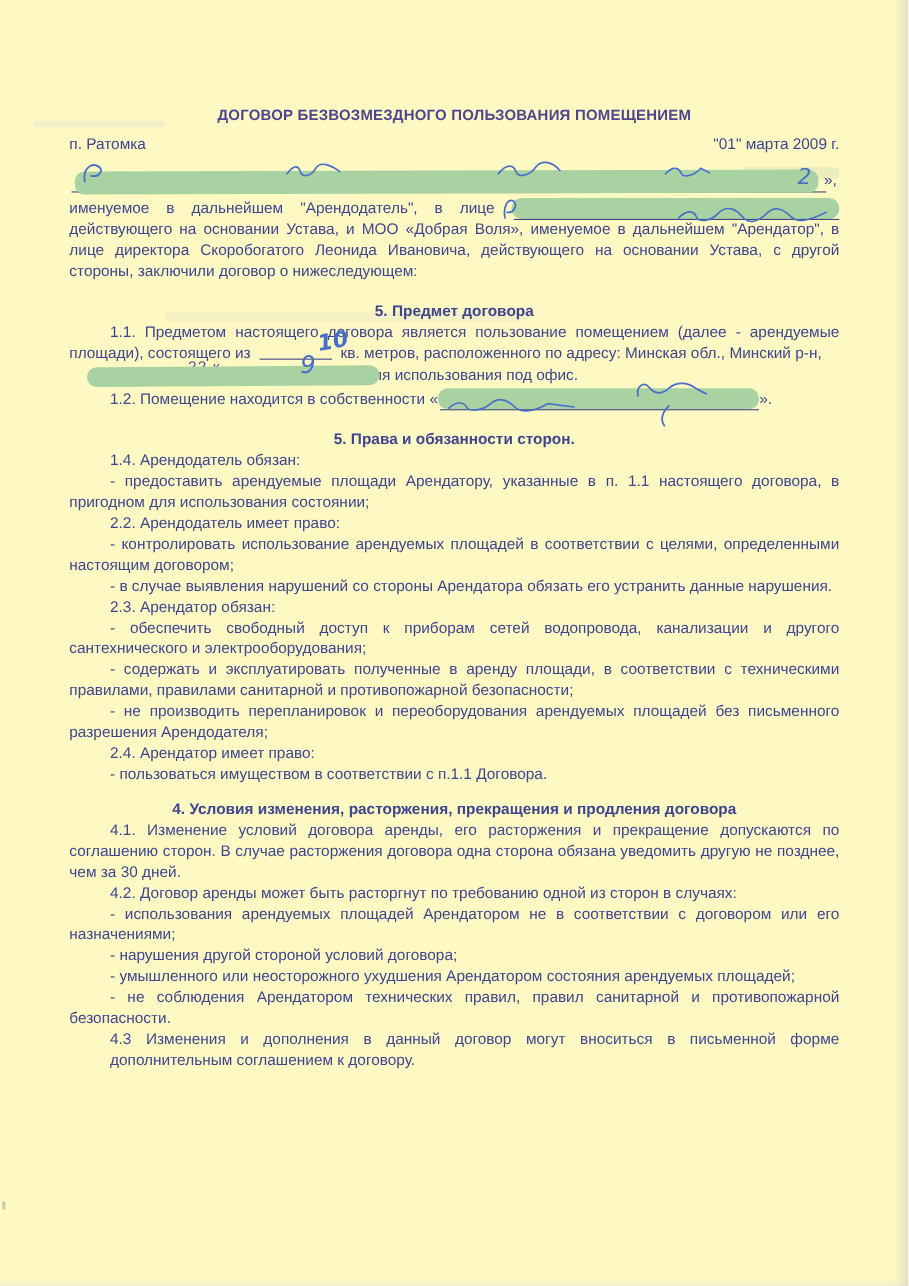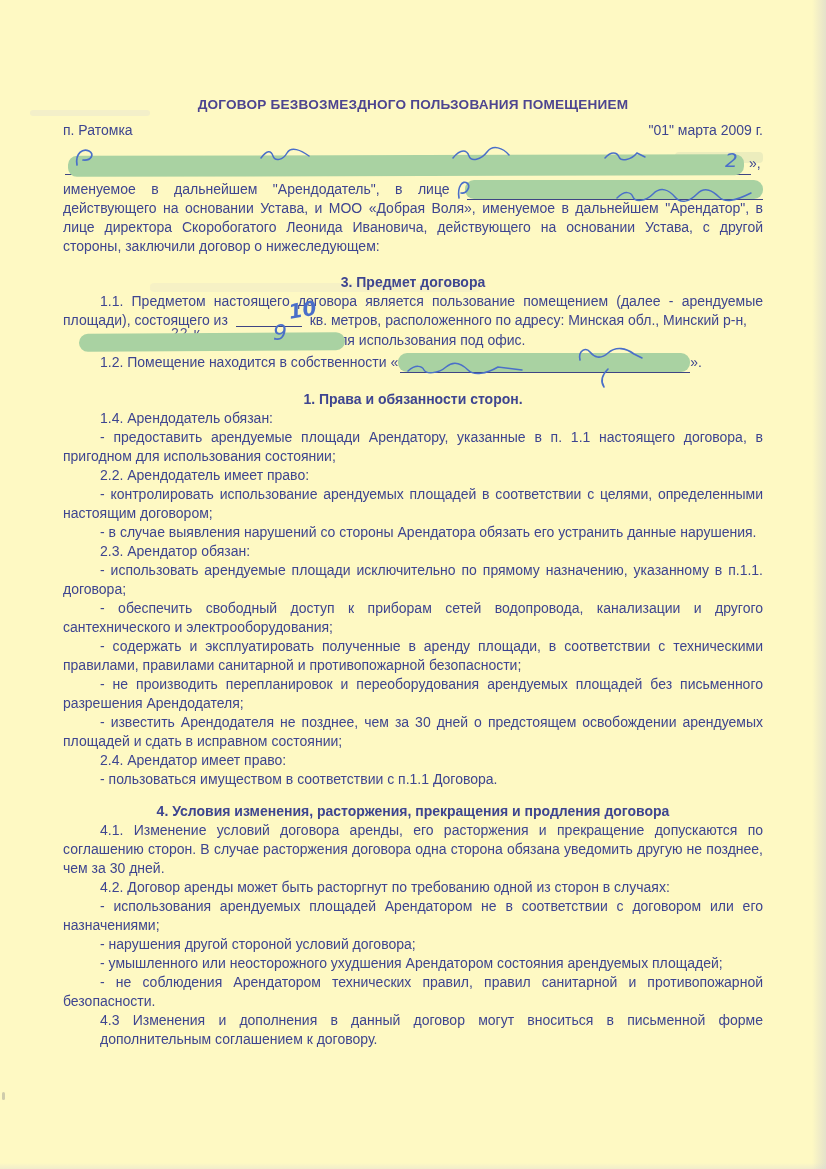--- a/index.html
+++ b/index.html
@@ -99,21 +99,21 @@
         <span class="rule2"></span>
         <svg class="sq" style="left:-10px;top:-2px" width="18" height="22" viewBox="0 0 18 22">
             <path d="M4 20 C2 8,8 2,12 5 C16 8,12 16,6 15" stroke="#4a6fc9" stroke-width="1.6" fill="none" stroke-linecap="round"></path>
           </svg>
         <svg class="sq" style="left:150px;top:8px" width="140" height="16" viewBox="0 0 140 16">
             <path d="M2 10 C10 2,16 4,18 9 S30 14,38 6 S54 2,60 9 S74 14,82 6 S98 3,104 9 S120 13,136 5" stroke="#4a6fc9" stroke-width="1.5" fill="none" stroke-linecap="round"></path>
           </svg>
       </span>
       <span>действующего на основании Устава, и МОО «Добрая Воля», именуемое в дальнейшем "Арендатор", в лице директора Скоробогатого Леонида Ивановича, действующего на основании Устава, с другой стороны, заключили договор о нижеследующем:</span></p>
 
-    <div class="heading h1">3. Предмет договора</div>
+    <div class="heading h1">5. Предмет договора</div>
 
     <p><span>1.1. Предметом настоящего договора является пользование помещением (далее - арендуемые площади), состоящего из</span>
       <span class="blank10"><span class="hand">10</span></span>
       <span>кв. метров, расположенного по адресу: Минская обл., Минский р-н,</span></p>
 
     <div class="addr-line">
       <span class="addr-frag">22 к</span>
       <div class="bar addr-bar"></div>
       <span class="hand addr-hand9">9</span>
       <div class="addr-rule"></div>
@@ -126,33 +126,31 @@
             <path d="M2 9 C10 2,16 4,18 8 S32 12,40 5 S56 2,62 8 S80 12,92 5 L116 8" stroke="#4a6fc9" stroke-width="1.5" fill="none" stroke-linecap="round"></path>
           </svg>
         <svg class="sq" style="left:178px;top:-7px" width="70" height="18" viewBox="0 0 70 18">
             <path d="M4 14 C2 4,10 1,14 6 S24 14,32 7 S50 2,58 8 L66 12" stroke="#4a6fc9" stroke-width="1.6" fill="none" stroke-linecap="round"></path>
           </svg>
         <svg class="sq" style="left:198px;top:14px" width="16" height="22" viewBox="0 0 16 22">
             <path d="M12 2 C6 8,4 14,8 20" stroke="#4a6fc9" stroke-width="1.6" fill="none" stroke-linecap="round"></path>
           </svg>
       </span><span>».</span></div>
 
-    <div class="heading h2">1. Права и обязанности сторон.</div>
+    <div class="heading h2">5. Права и обязанности сторон.</div>
 
     <p>1.4. Арендодатель обязан:</p>
     <p>- предоставить арендуемые площади Арендатору, указанные в п. 1.1 настоящего договора, в пригодном для использования состоянии;</p>
     <p>2.2. Арендодатель имеет право:</p>
     <p>- контролировать использование арендуемых площадей в соответствии с целями, определенными настоящим договором;</p>
     <p>- в случае выявления нарушений со стороны Арендатора обязать его устранить данные нарушения.</p>
     <p>2.3. Арендатор обязан:</p>
-    <p>- использовать арендуемые площади исключительно по прямому назначению, указанному в п.1.1. договора;</p>
     <p>- обеспечить свободный доступ к приборам сетей водопровода, канализации и другого сантехнического и электрооборудования;</p>
     <p>- содержать и эксплуатировать полученные в аренду площади, в соответствии с техническими правилами, правилами санитарной и противопожарной безопасности;</p>
     <p>- не производить перепланировок и переоборудования арендуемых площадей без письменного разрешения Арендодателя;</p>
-    <p>- известить Арендодателя не позднее, чем за 30 дней о предстоящем освобождении арендуемых площадей и сдать в исправном состоянии;</p>
     <p>2.4. Арендатор имеет право:</p>
     <p>- пользоваться имуществом в соответствии с п.1.1 Договора.</p>
 
     <div class="heading h4">4. Условия изменения, расторжения, прекращения и продления договора</div>
 
     <p>4.1. Изменение условий договора аренды, его расторжения и прекращение допускаются по соглашению сторон. В случае расторжения договора одна сторона обязана уведомить другую не позднее, чем за 30 дней.</p>
     <p>4.2. Договор аренды может быть расторгнут по требованию одной из сторон в случаях:</p>
     <p>- использования арендуемых площадей Арендатором не в соответствии с договором или его назначениями;</p>
     <p>- нарушения другой стороной условий договора;</p>
     <p>- умышленного или неосторожного ухудшения Арендатором состояния арендуемых площадей;</p>

